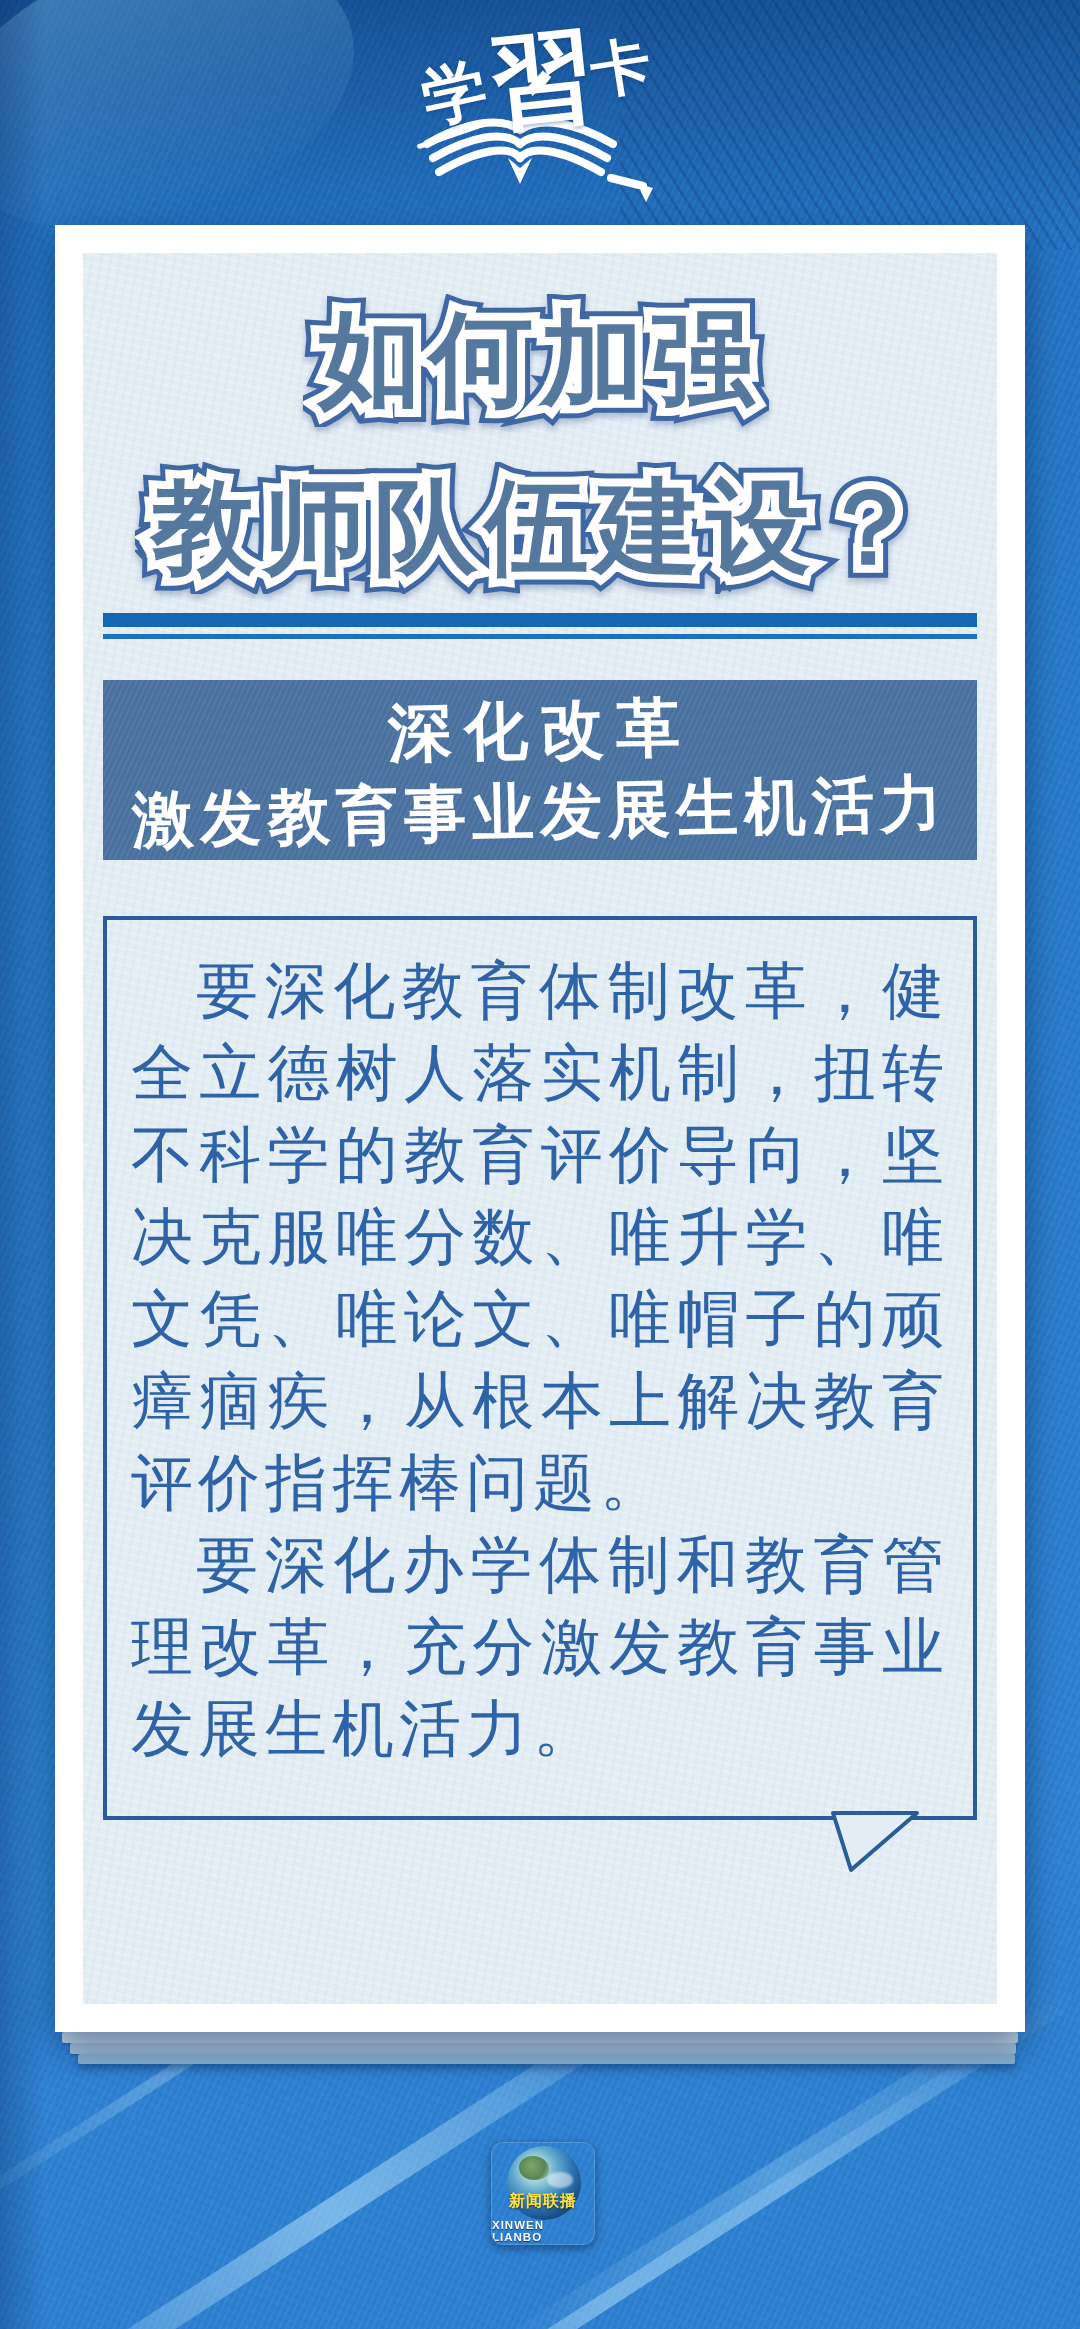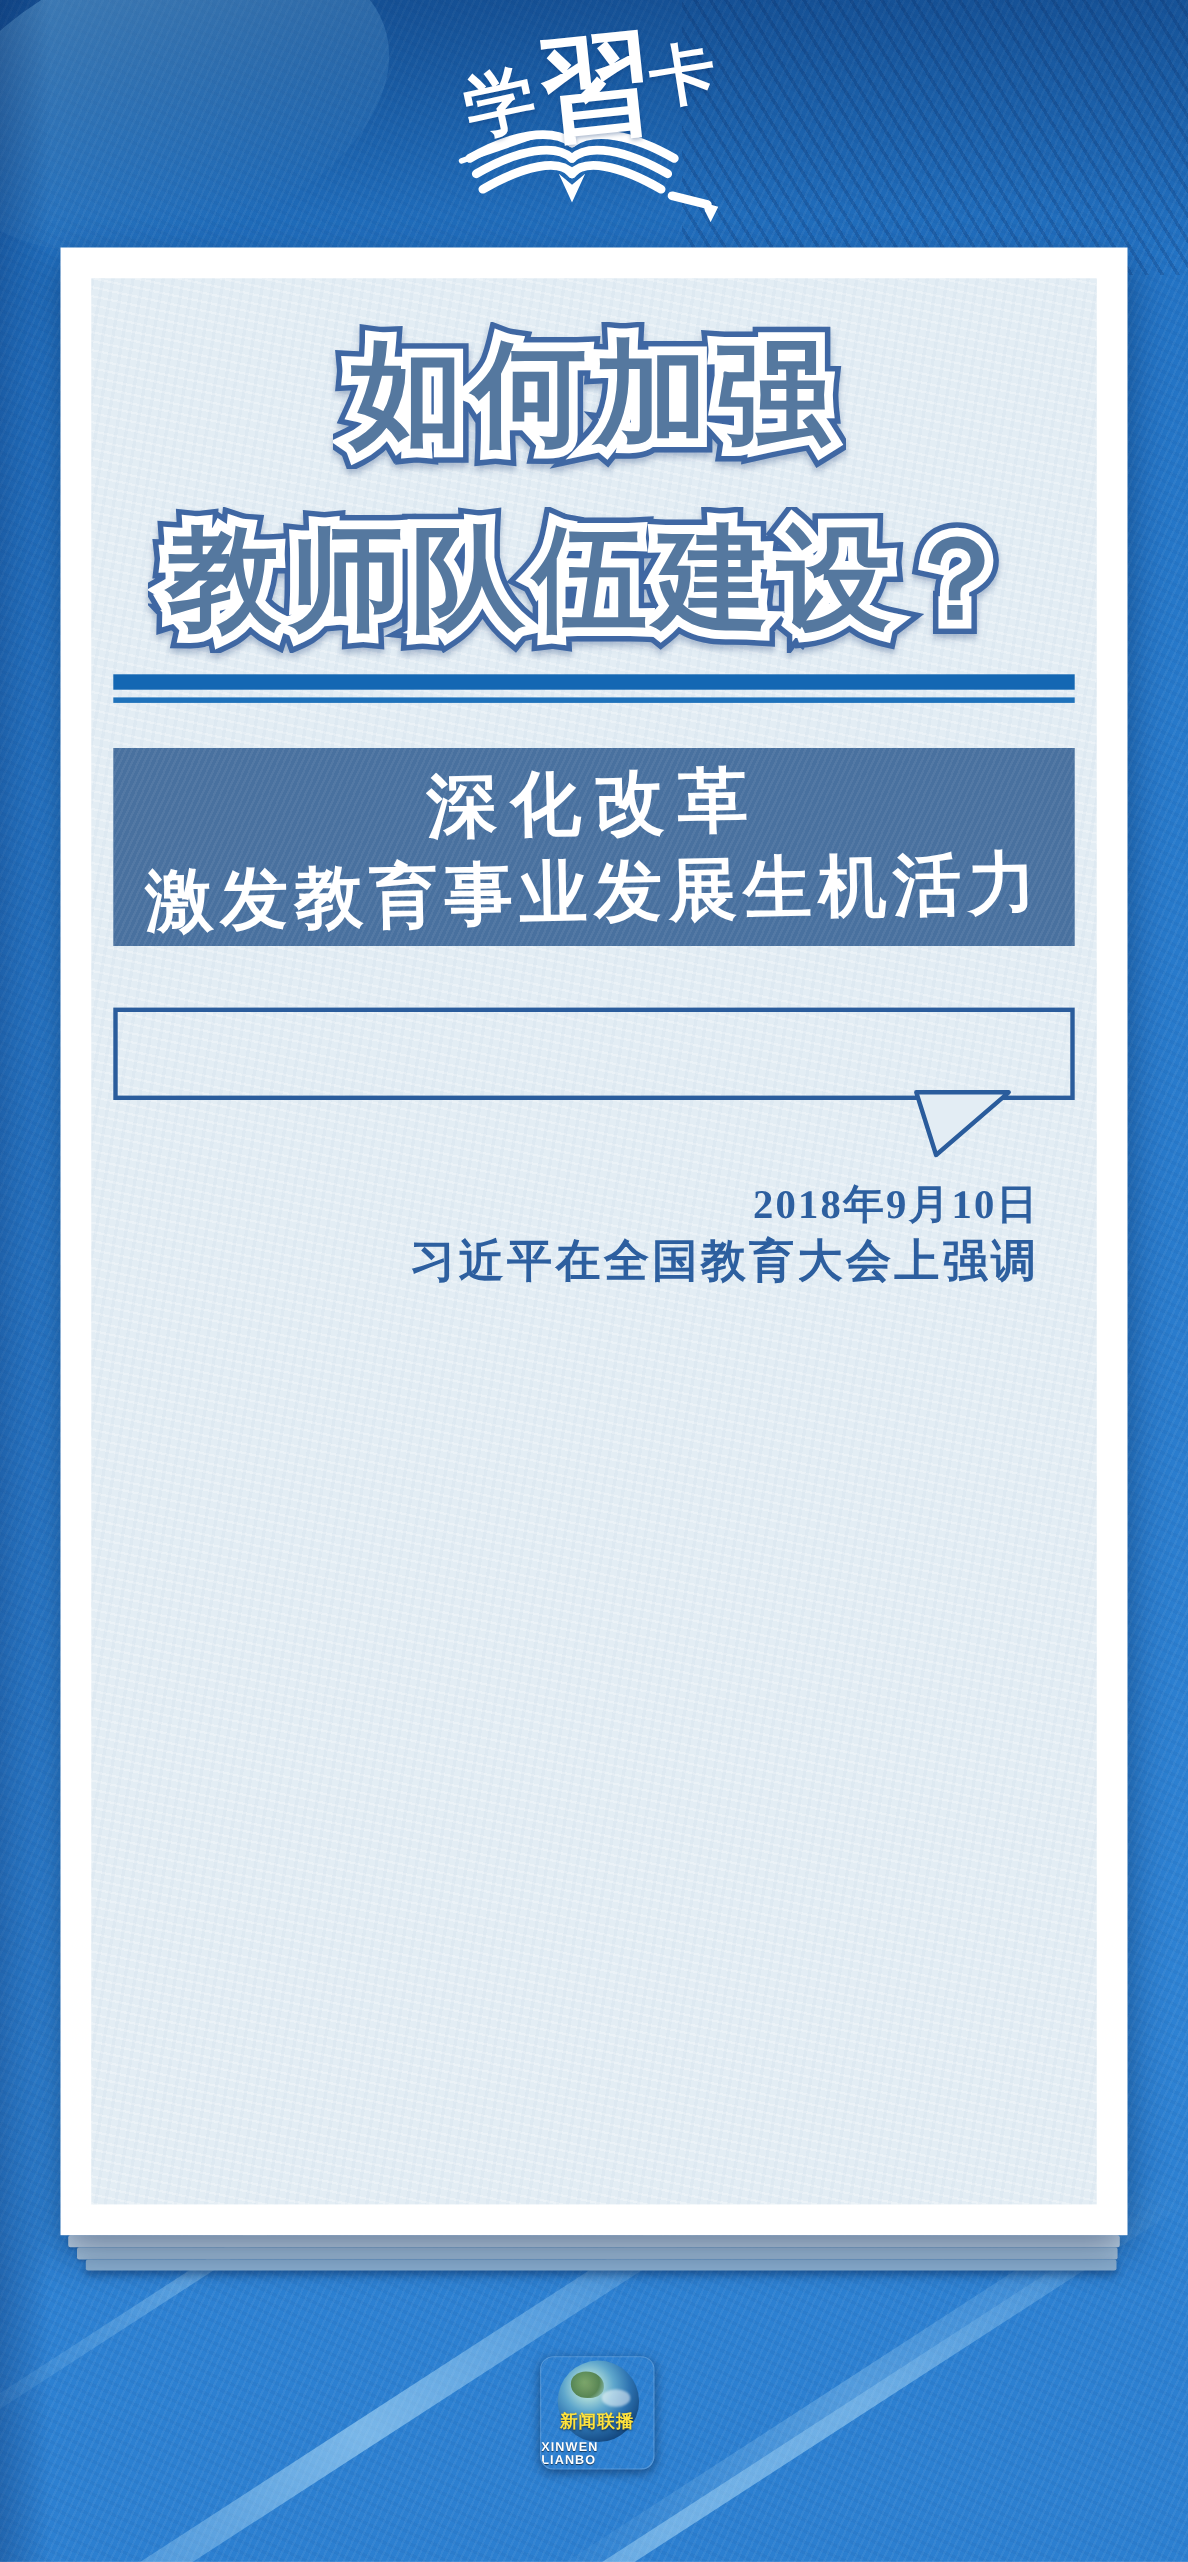--- a/index.html
+++ b/index.html
@@ -156,29 +156,29 @@
 
     <div class="rule-thick"></div>
     <div class="rule-thin"></div>
 
     <div class="banner">
       <div class="banner-l1">深化改革</div>
       <div class="banner-l2">激发教育事业发展生机活力</div>
     </div>
 
     <div class="quote">
+      <div class="quote-text">
+          <p>要深化教育体制改革，健全立德树人落实机制，扭转不科学的教育评价导向，坚决克服唯分数、唯升学、唯文凭、唯论文、唯帽子的顽瘴痼疾，从根本上解决教育评价指挥棒问题。</p>
+          <p>要深化办学体制和教育管理改革，充分激发教育事业发展生机活力。</p>
+        </div>
       <svg class="tail" viewBox="0 0 92 64">
         <polygon points="4,1 22,58 88,1" fill="#e3edf4" stroke="#2a5c9c" stroke-width="4" stroke-linejoin="round"></polygon>
       </svg>
     </div>
 
-    <div class="source">
-      <div class="src-date">2018年9月10日</div>
-      <div class="src-attr">习近平在全国教育大会上强调</div>
-    </div>
 
   </div>
 </div>
 
 <div class="cctv-logo">
   <div class="globe"></div>
   <div class="cctv-cn">新闻联播</div>
   <div class="cctv-en">XINWEN  LIANBO</div>
 </div>
 

